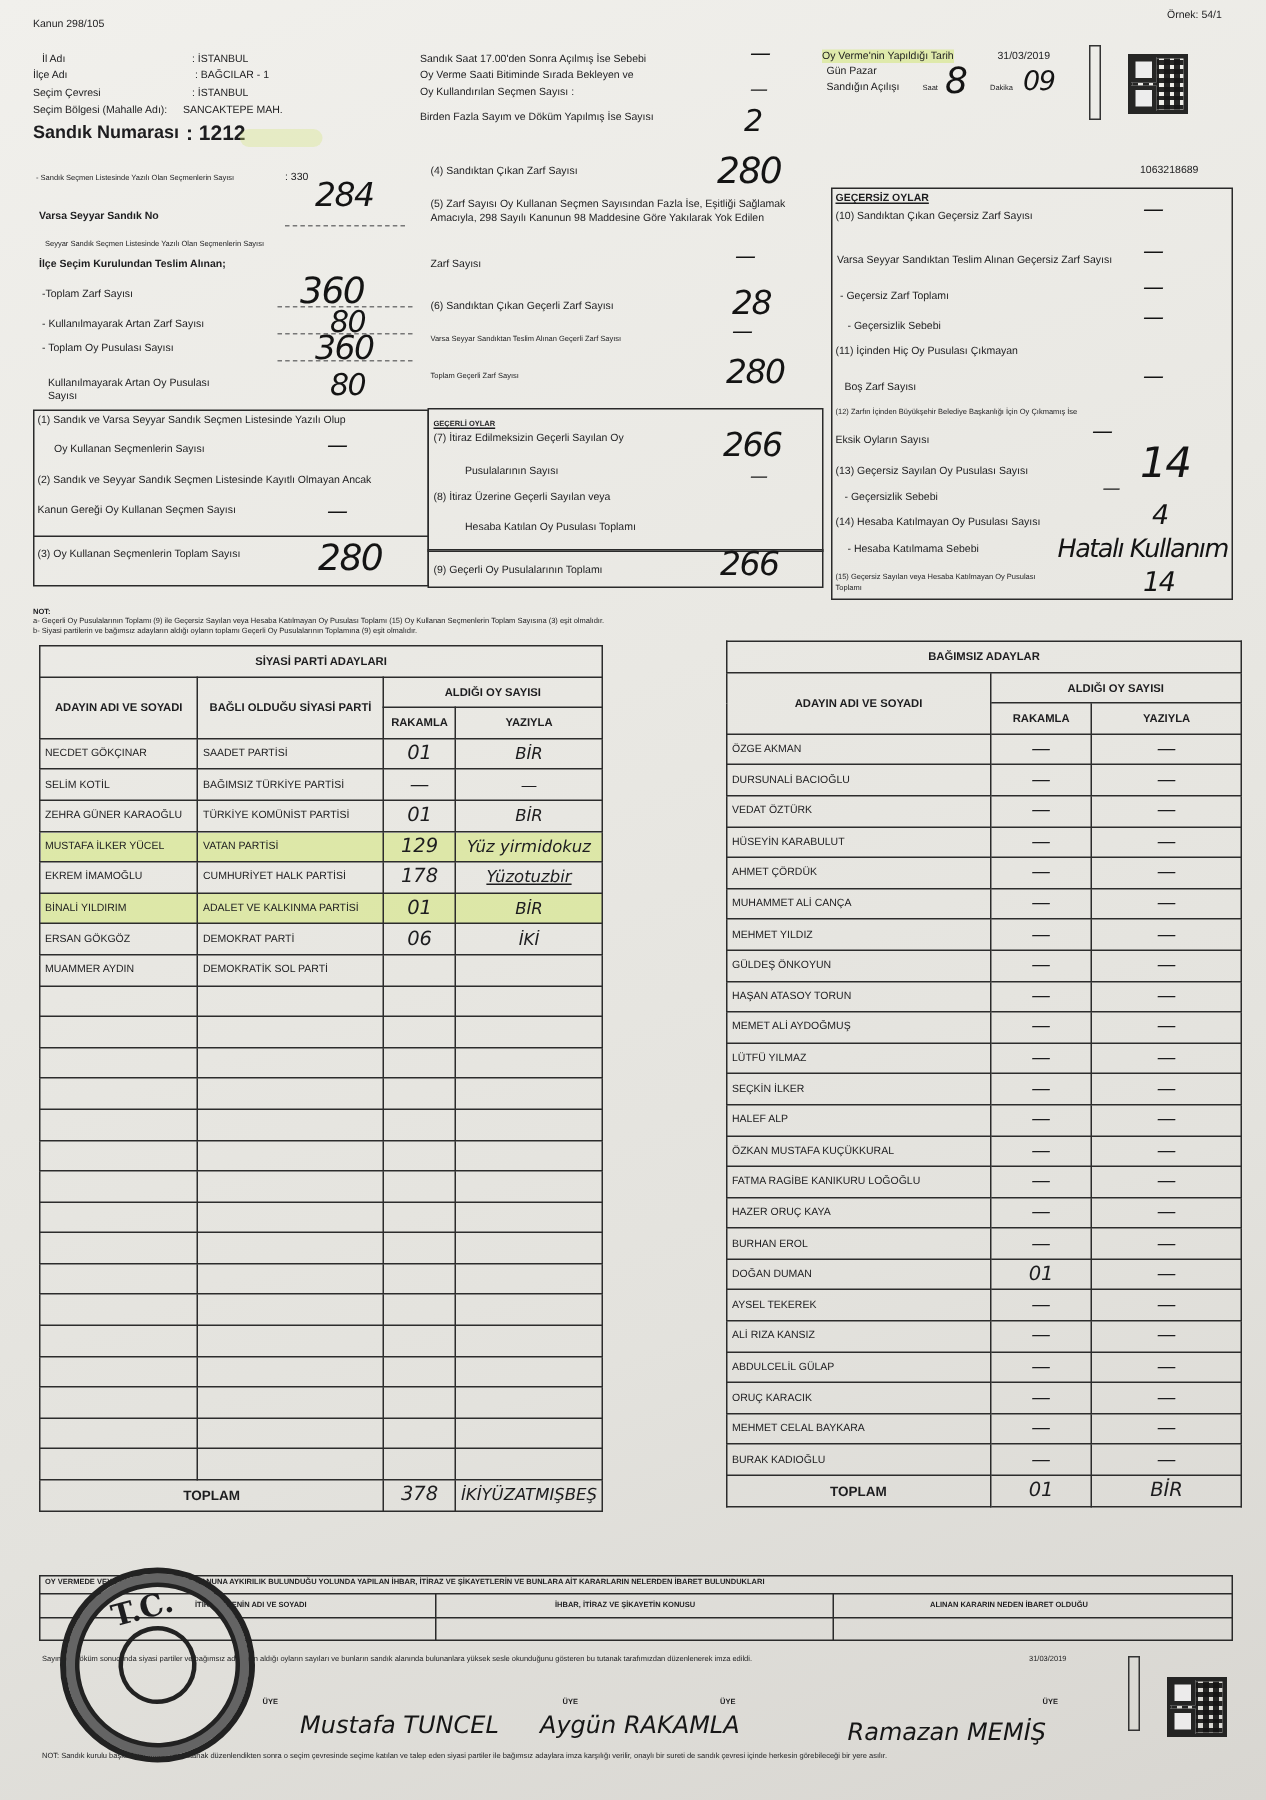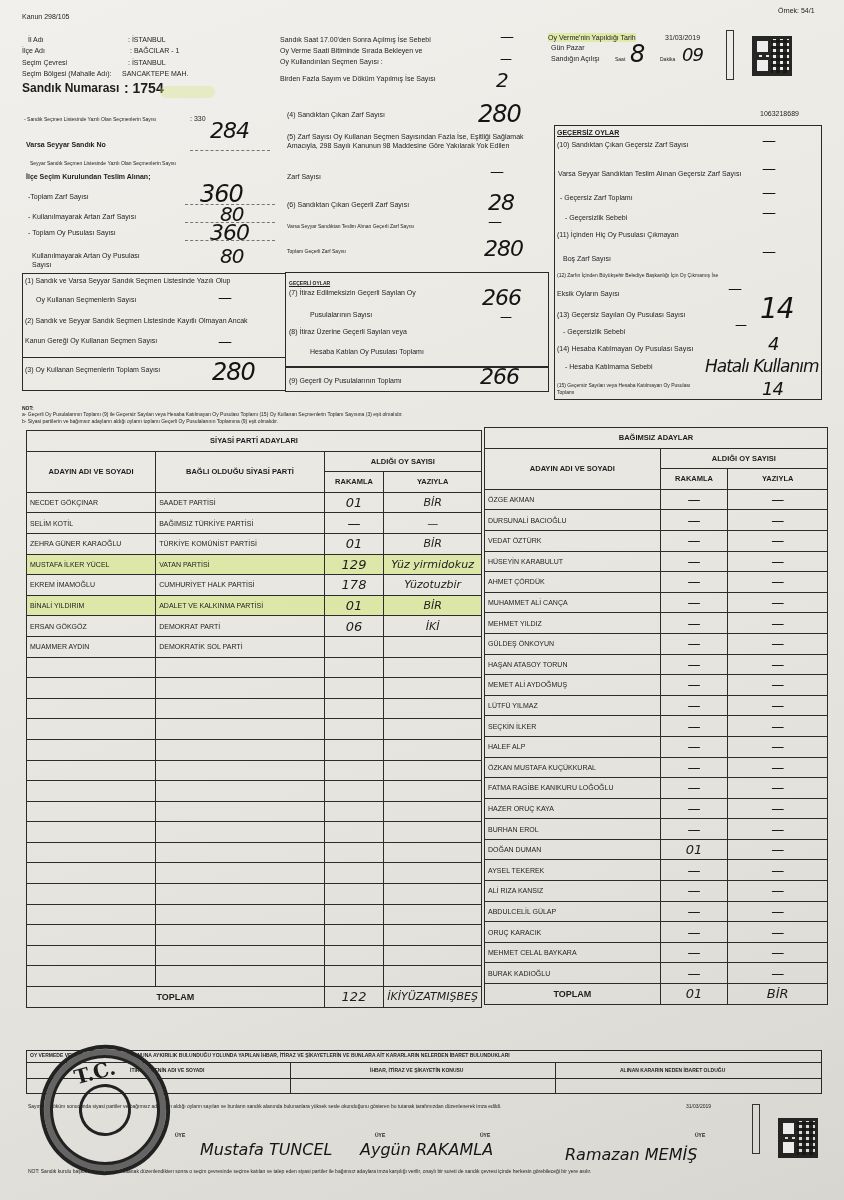--- a/index.html
+++ b/index.html
@@ -61,21 +61,21 @@
 
   <div class="abs small" style="left:28px;top:35px;">İl Adı</div>
   <div class="abs small" style="left:128px;top:35px;">: İSTANBUL</div>
   <div class="abs small" style="left:22px;top:46px;">İlçe Adı</div>
   <div class="abs small" style="left:130px;top:46px;">: BAĞCILAR - 1</div>
   <div class="abs small" style="left:22px;top:58px;">Seçim Çevresi</div>
   <div class="abs small" style="left:128px;top:58px;">: İSTANBUL</div>
   <div class="abs small" style="left:22px;top:69px;">Seçim Bölgesi (Mahalle Adı):</div>
   <div class="abs small" style="left:122px;top:69px;">SANCAKTEPE MAH.</div>
   <div class="abs bold" style="left:22px;top:81px;font-size:12px;">Sandık Numarası</div>
-  <div class="abs bold" style="left:124px;top:80px;font-size:14px;">: 1754</div>
+  <div class="abs bold" style="left:124px;top:80px;font-size:14px;">: 1212</div>
   <div class="abs hl" style="left:160px;top:86px;width:55px;height:12px;border-radius:6px;opacity:0.6;"></div>
 
   <div class="abs small" style="left:280px;top:35px;">Sandık Saat 17.00'den Sonra Açılmış İse Sebebi</div>
   <div class="abs hw" style="left:500px;top:28px;font-size:14px;">—</div>
   <div class="abs small" style="left:280px;top:46px;">Oy Verme Saati Bitiminde Sırada Bekleyen ve</div>
   <div class="abs small" style="left:280px;top:57px;">Oy Kullandırılan Seçmen Sayısı :</div>
   <div class="abs hw" style="left:500px;top:52px;font-size:12px;">—</div>
   <div class="abs small" style="left:280px;top:74px;">Birden Fazla Sayım ve Döküm Yapılmış İse Sayısı</div>
   <div class="abs hw" style="left:496px;top:68px;font-size:20px;">2</div>
 
@@ -171,21 +171,21 @@
   <div class="abs hw" style="left:768px;top:333px;font-size:18px;">4</div>
   <div class="abs small" style="left:565px;top:362px;">- Hesaba Katılmama Sebebi</div>
   <div class="abs hw" style="left:705px;top:356px;font-size:17px;">Hatalı Kullanım</div>
   <div class="abs tiny" style="left:557px;top:382px;width:150px;">(15) Geçersiz Sayılan veya Hesaba Katılmayan Oy Pusulası Toplamı</div>
   <div class="abs hw" style="left:762px;top:378px;font-size:18px;">14</div>
 
   <div class="abs tiny bold" style="left:22px;top:405px;">NOT:</div>
   <div class="abs tiny" style="left:22px;top:411px;white-space:nowrap;">a- Geçerli Oy Pusulalarının Toplamı (9) ile Geçersiz Sayılan veya Hesaba Katılmayan Oy Pusulası Toplamı (15) Oy Kullanan Seçmenlerin Toplam Sayısına (3) eşit olmalıdır.</div>
   <div class="abs tiny" style="left:22px;top:418px;white-space:nowrap;">b- Siyasi partilerin ve bağımsız adayların aldığı oyların toplamı Geçerli Oy Pusulalarının Toplamına (9) eşit olmalıdır.</div>
 
-  <table class="votes" style="left:26px;top:430px;width:456px;">
+  <table class="votes" style="left:26px;top:430px;width:376px;">
     <colgroup>
         <col style="width:130px">
         <col style="width:170px">
         <col style="width:60px">
         <col style="width:96px">
       </colgroup>
     <tbody>
         <tr>
           <th colspan="4">SİYASİ PARTİ ADAYLARI</th>
         </tr>
@@ -221,21 +221,21 @@
         <tr class="hl">
           <td>MUSTAFA İLKER YÜCEL</td>
           <td>VATAN PARTİSİ</td>
           <td class="num">129</td>
           <td class="num" style="font-size:11px !important;">Yüz yirmidokuz</td>
         </tr>
         <tr>
           <td>EKREM İMAMOĞLU</td>
           <td>CUMHURİYET HALK PARTİSİ</td>
           <td class="num">178</td>
-          <td class="num" style="font-size:11px !important;">Yüzotuzbir</td>
+          <td class="num" style="font-size:11px !important;text-decoration:underline;">Yüzotuzbir</td>
         </tr>
         <tr class="hl">
           <td>BİNALİ YILDIRIM</td>
           <td>ADALET VE KALKINMA PARTİSİ</td>
           <td class="num">01</td>
           <td class="num" style="font-size:11px !important;">BİR</td>
         </tr>
         <tr>
           <td>ERSAN GÖKGÖZ</td>
           <td>DEMOKRAT PARTİ</td>
@@ -341,21 +341,21 @@
         <tr>
           <td></td>
           <td></td>
           <td></td>
           <td></td>
         </tr>
       </tbody>
     <tbody>
         <tr>
       <th colspan="2" style="font-size:9px;">TOPLAM</th>
-      <td class="num">122</td>
+      <td class="num">378</td>
       <td class="num" style="font-size:11px !important;font-style:italic;">İKİYÜZATMIŞBEŞ</td>
     </tr>
   </tbody>
     </table>
 
   <table class="votes" style="left:484px;top:427px;width:344px;">
     <colgroup>
         <col style="width:176px">
         <col style="width:68px">
         <col style="width:100px">

